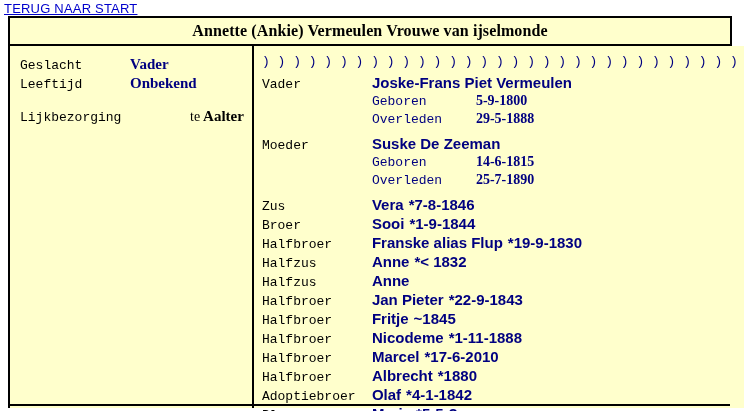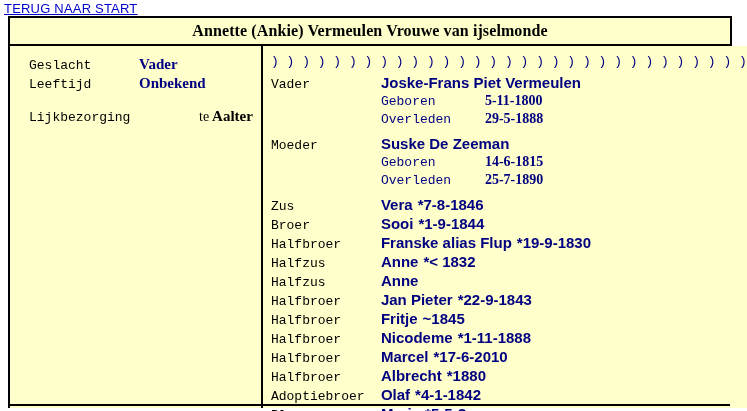--- a/index.html
+++ b/index.html
@@ -52,21 +52,21 @@
     letter-spacing: 0.1px;
   }
   .body-row {
     display: flex;
     height: calc(100% - 26px);
   }
   .left-pane {
     width: 360px;
     box-sizing: border-box;
     border-right: 2px solid #000000;
-    padding: 10px 8px 0 19px;
+    padding: 10px 8px 0 10px;
     background: #ffffcc;
   }
   .right-pane {
     flex: 1;
     box-sizing: border-box;
     padding: 8px 6px 0 8px;
     background: #ffffcc;
     position: relative;
   }
   .mono {
@@ -211,21 +211,21 @@
         <div class="paren-line">) ) ) ) ) ) ) ) ) ) ) ) ) ) ) ) ) ) ) ) ) ) ) ) ) ) ) ) ) ) )</div>
 
         <div class="gap-3"></div>
 
         <div class="rrow">
           <span class="rlbl">Vader</span>
           <span class="rval">Joske-Frans Piet Vermeulen</span>
         </div>
         <div class="sub-row">
           <span class="sublbl">Geboren</span>
-          <span class="subval">5-11-1800</span>
+          <span class="subval">5-9-1800</span>
         </div>
         <div class="sub-row">
           <span class="sublbl">Overleden</span>
           <span class="subval">29-5-1888</span>
         </div>
 
         <div class="gap-6"></div>
 
         <div class="rrow">
           <span class="rlbl">Moeder</span>

